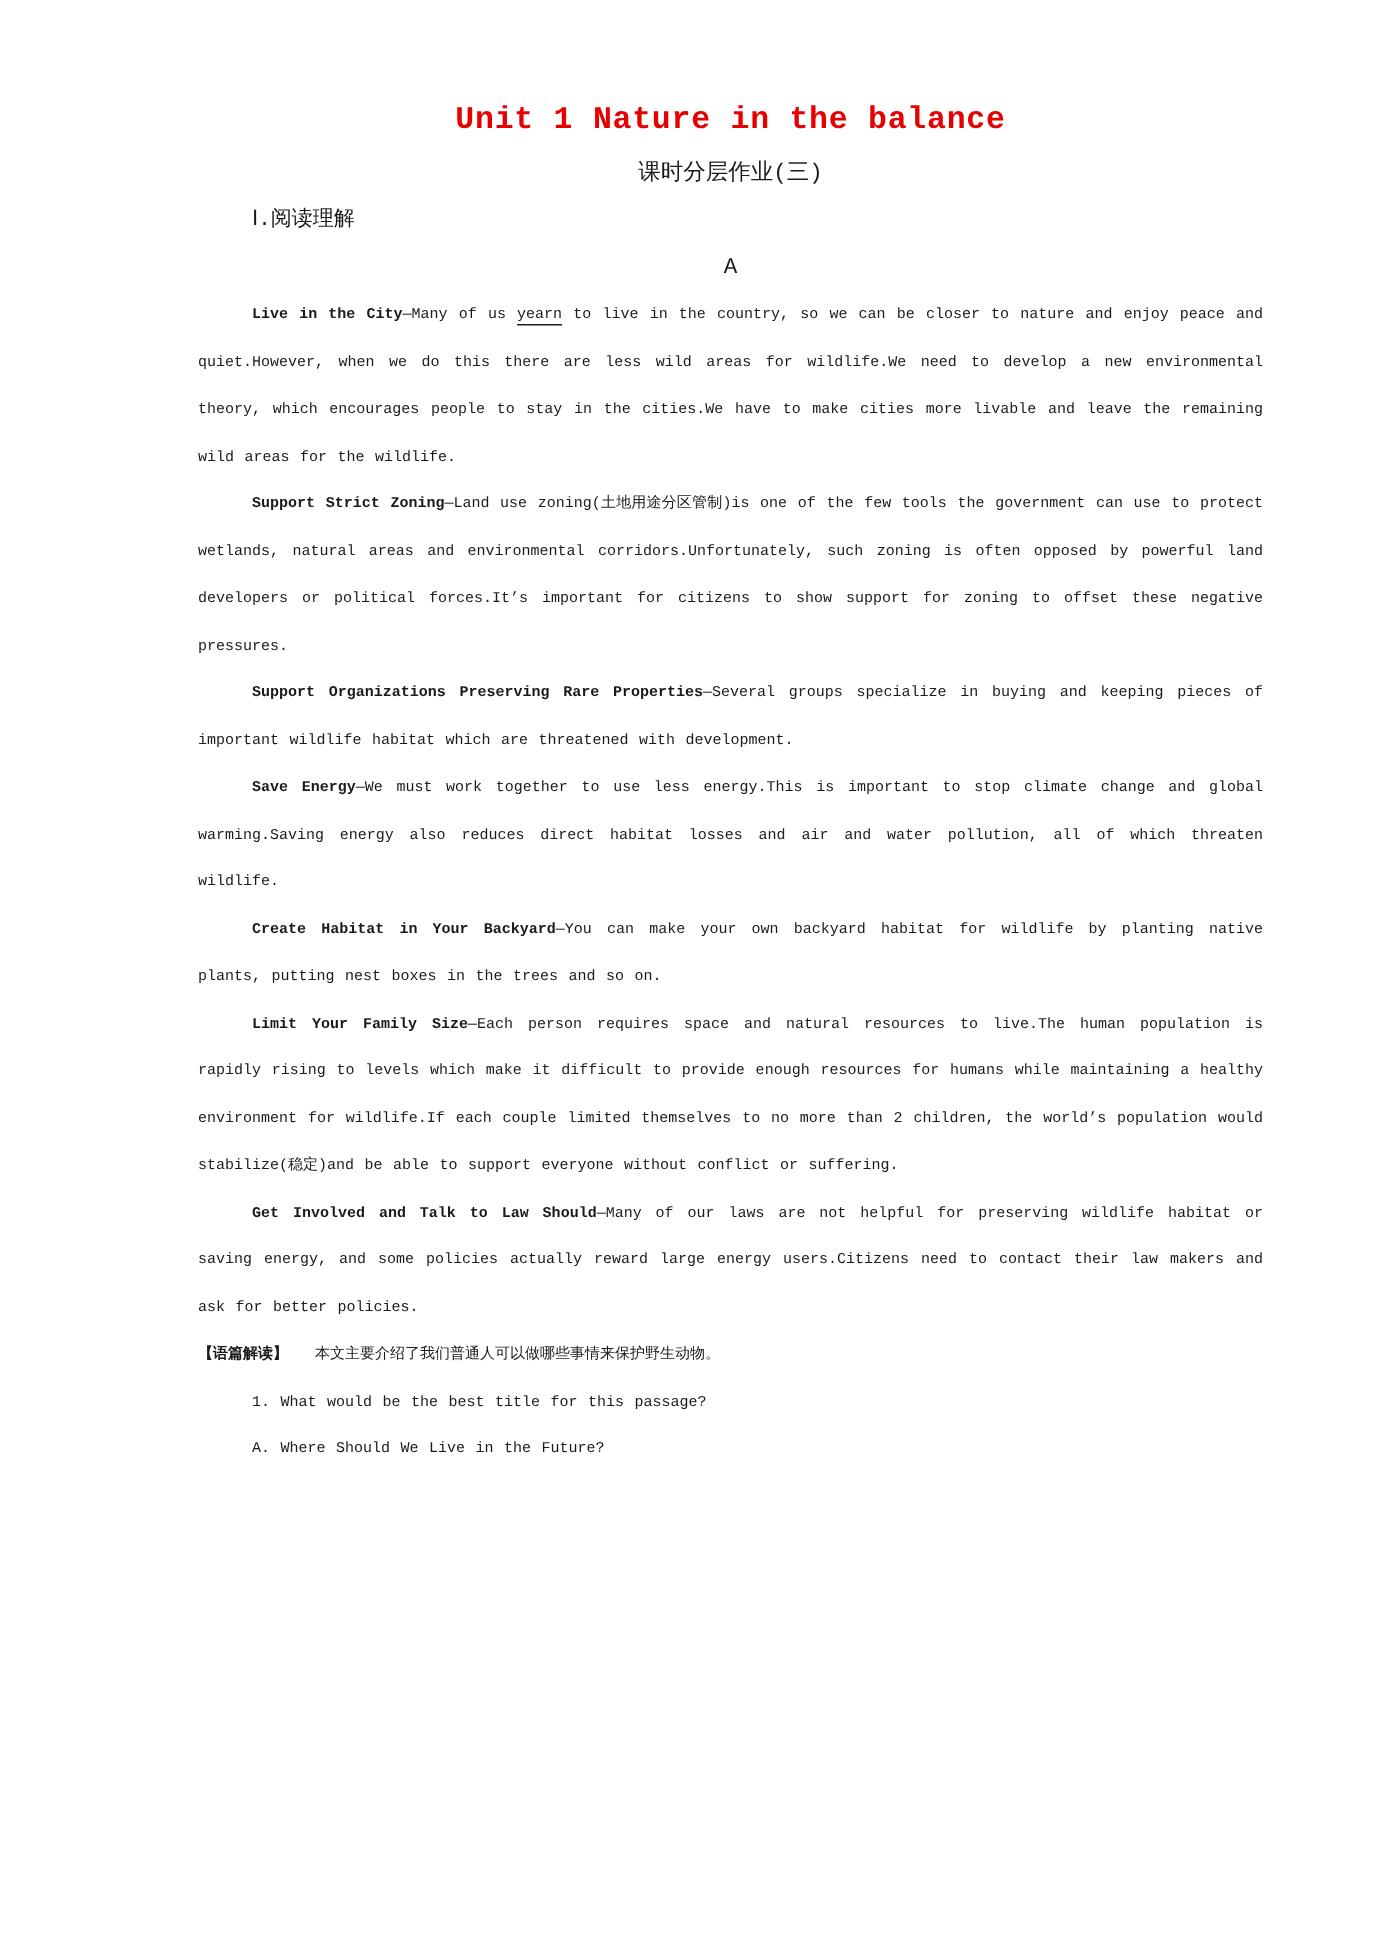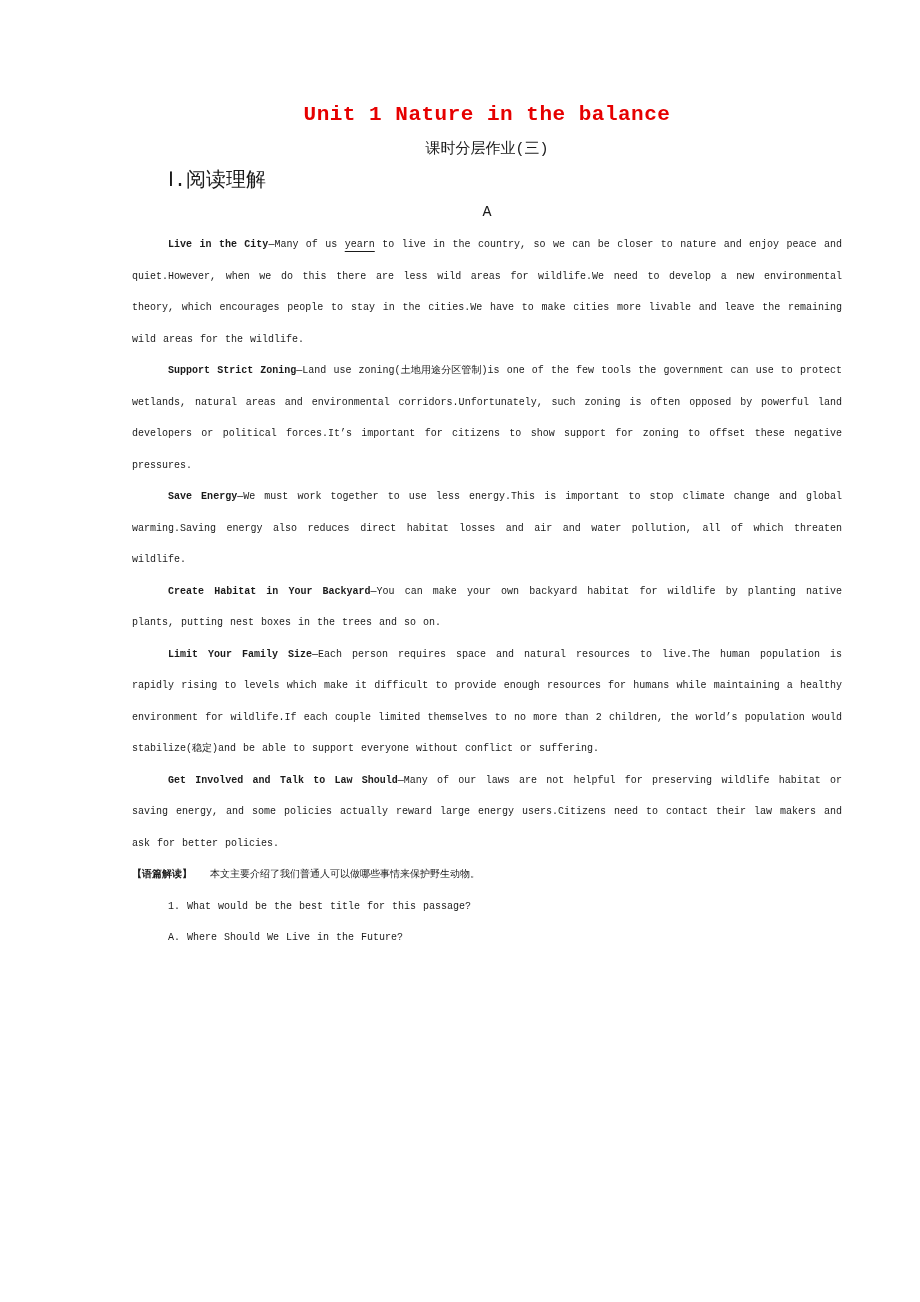--- a/index.html
+++ b/index.html
@@ -11,39 +11,39 @@
     width: 920px;
     height: 1302px;
     font-family: "Liberation Mono", "DejaVu Sans Mono", monospace;
     color: #1a1a1a;
     overflow: hidden;
   }
   .page {
     box-sizing: border-box;
     width: 920px;
     height: 1302px;
-    padding: 102px 78px 0 132px;
+    padding: 68px 78px 0 132px;
   }
   .title {
     margin: 0;
     text-align: center;
     font-size: 21px;
     line-height: 26px;
     font-weight: bold;
     color: #e60000;
     letter-spacing: 0.5px;
   }
   .subtitle {
     text-align: center;
     font-size: 15px;
     line-height: 31px;
     margin-top: 6px;
   }
   .section-heading {
-    font-size: 20px;
+    font-size: 14px;
     line-height: 32px;
     padding-left: 36px;
     font-weight: normal;
     margin: 0;
   }
   .passage-label {
     text-align: center;
     font-size: 15px;
     line-height: 32px;
   }
@@ -79,20 +79,21 @@
 
   <div class="subtitle">课时分层作业(三)</div>
 
   <div class="section-heading">Ⅰ.阅读理解</div>
 
   <div class="passage-label">A</div>
 
   <div>
     <p class="para"><span class="b">Live in the City</span><span>—Many of us </span><span class="u">yearn</span><span> to live in the country, so we can be closer to nature and enjoy peace and quiet.However, when we do this there are less wild areas for wildlife.We need to develop a new environmental theory, which encourages people to stay in the cities.We have to make cities more livable and leave the remaining wild areas for the wildlife.</span></p>
     <p class="para"><span class="b">Support Strict Zoning</span><span>—Land use zoning(土地用途分区管制)is one of the few tools the government can use to protect wetlands, natural areas and environmental corridors.Unfortunately, such zoning is often opposed by powerful land developers or political forces.It’s important for citizens to show support for zoning to offset these negative pressures.</span></p>
+    <p class="para"><span class="b">Support Organizations Preserving Rare Properties</span><span>—Several groups specialize in buying and keeping pieces of important wildlife habitat which are threatened with development.</span></p>
     <p class="para"><span class="b">Save Energy</span><span>—We must work together to use less energy.This is important to stop climate change and global warming.Saving energy also reduces direct habitat losses and air and water pollution, all of which threaten wildlife.</span></p>
     <p class="para"><span class="b">Create Habitat in Your Backyard</span><span>—You can make your own backyard habitat for wildlife by planting native plants, putting nest boxes in the trees and so on.</span></p>
     <p class="para"><span class="b">Limit Your Family Size</span><span>—Each person requires space and natural resources to live.The human population is rapidly rising to levels which make it difficult to provide enough resources for humans while maintaining a healthy environment for wildlife.If each couple limited themselves to no more than 2 children, the world’s population would stabilize(稳定)and be able to support everyone without conflict or suffering.</span></p>
     <p class="para"><span class="b">Get Involved and Talk to Law Should</span><span>—Many of our laws are not helpful for preserving wildlife habitat or saving energy, and some policies actually reward large energy users.Citizens need to contact their law makers and ask for better policies.</span></p>
   </div>
 
   <p class="para noindent">
     <span class="analysis-label">【语篇解读】</span><span>本文主要介绍了我们普通人可以做哪些事情来保护野生动物。</span>
   </p>
 

